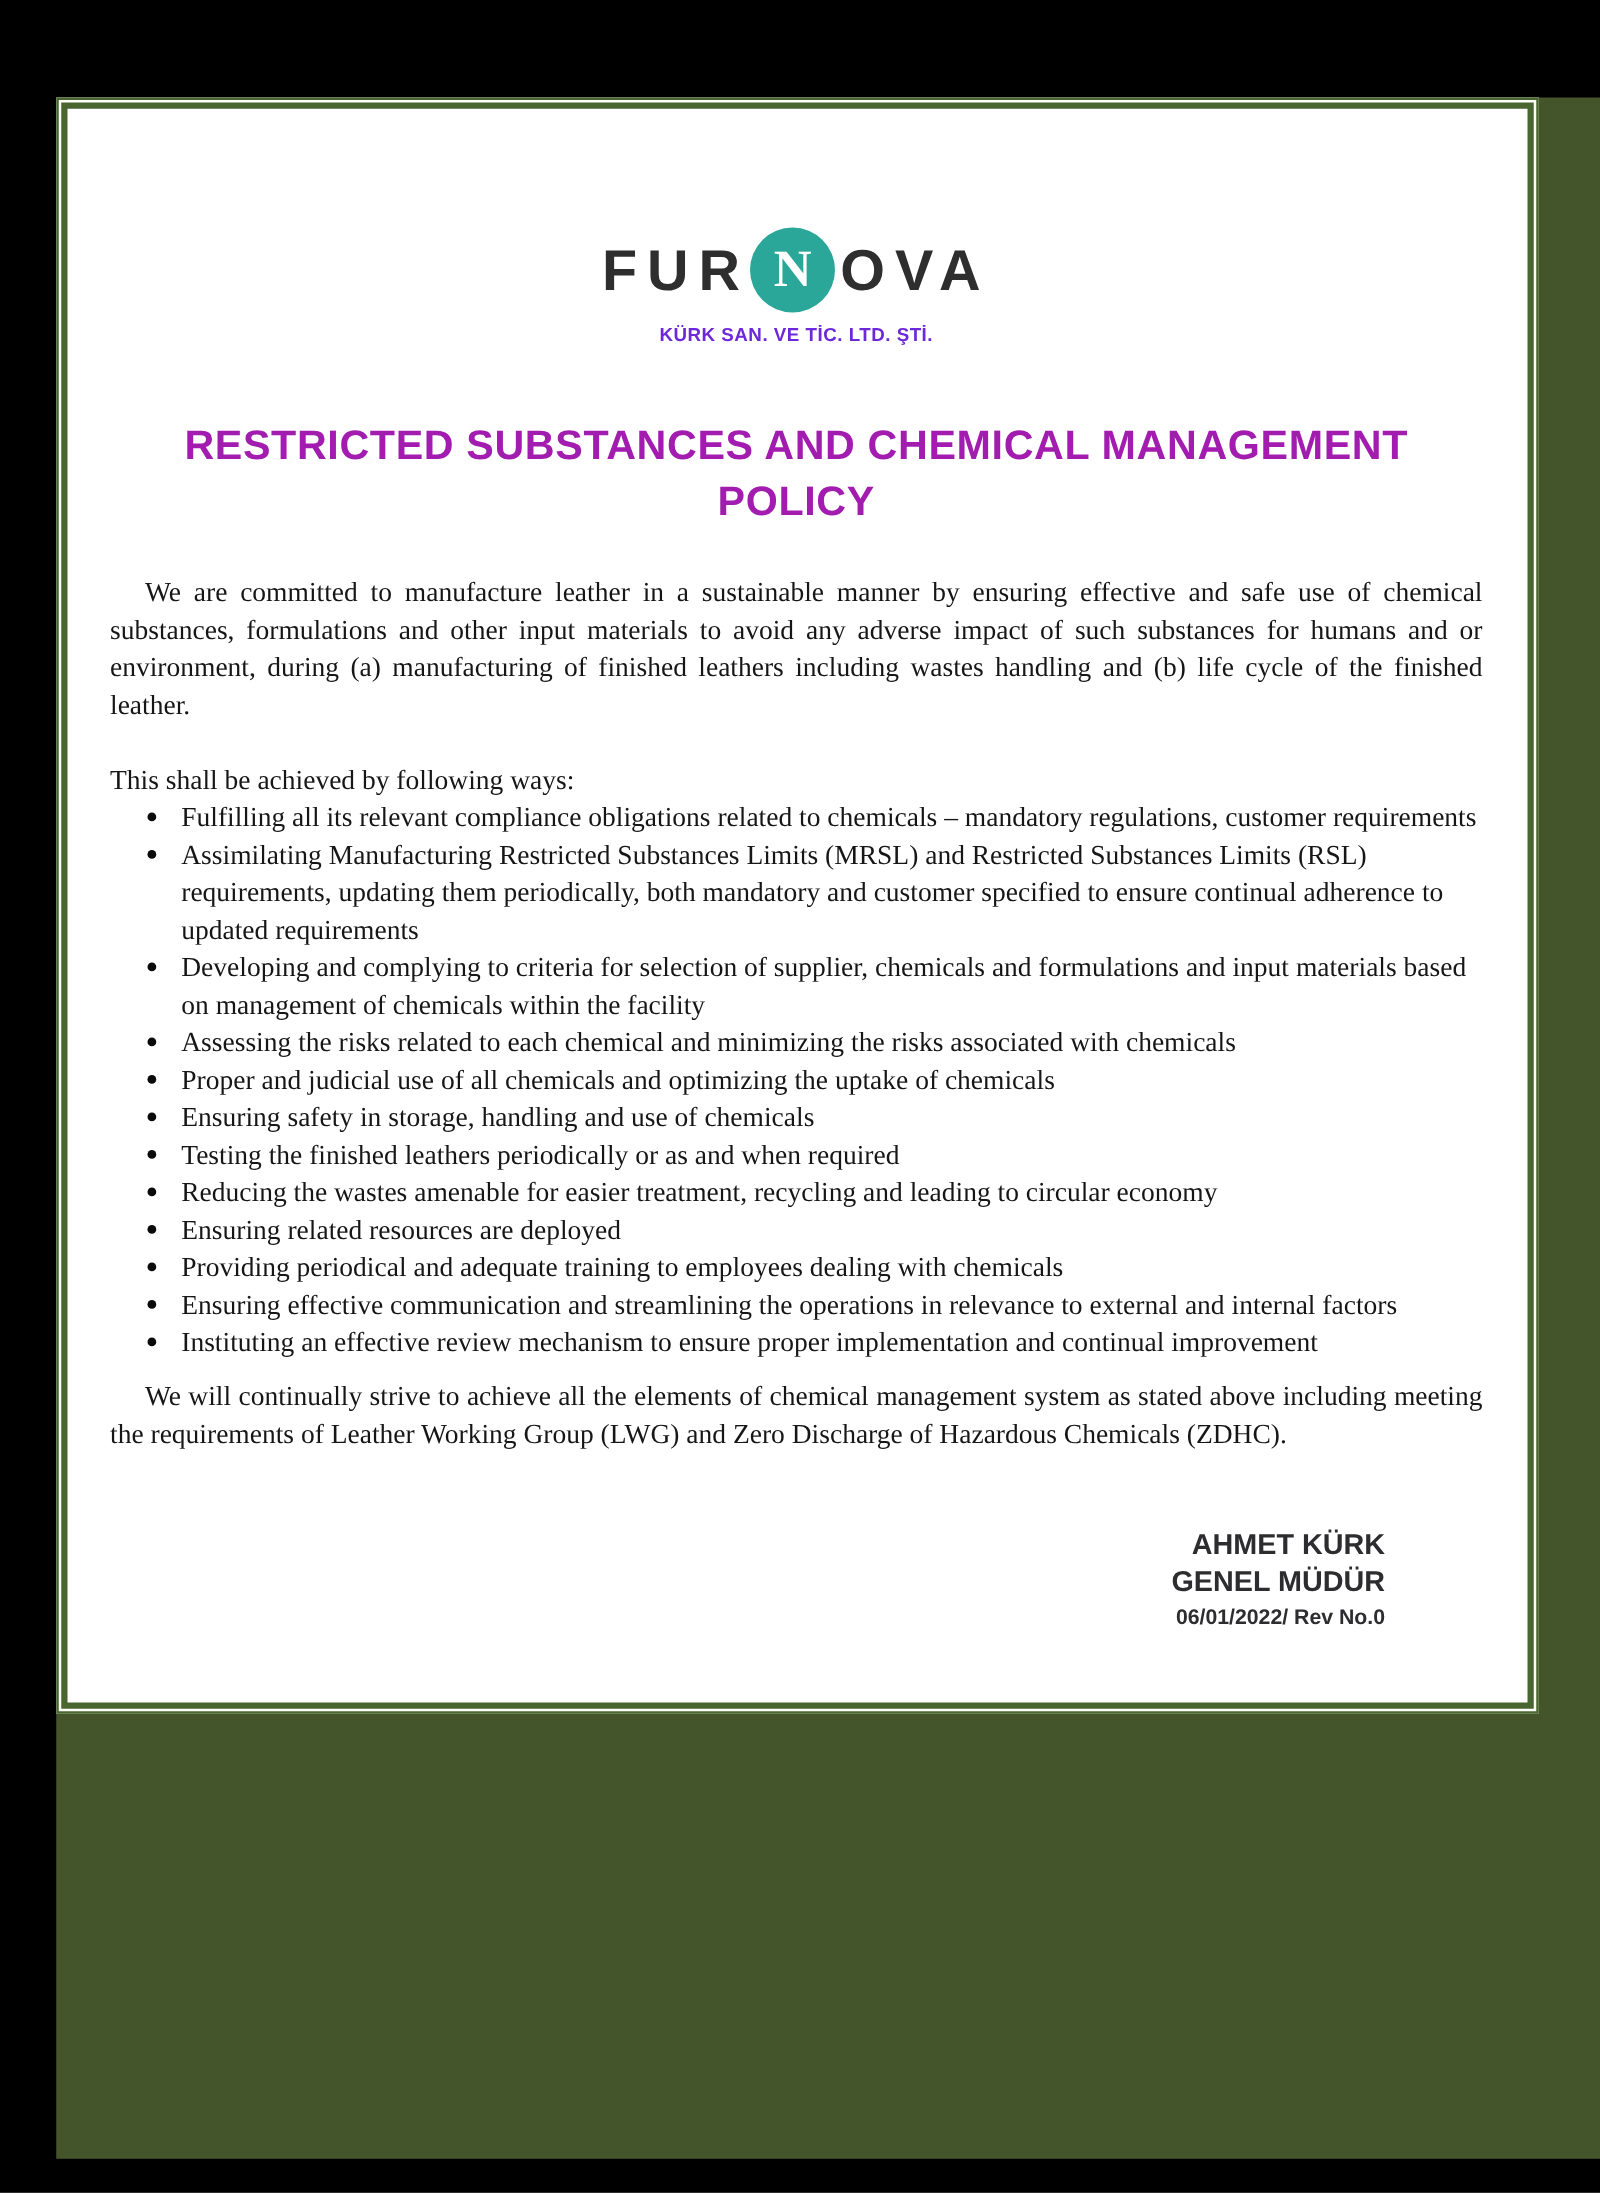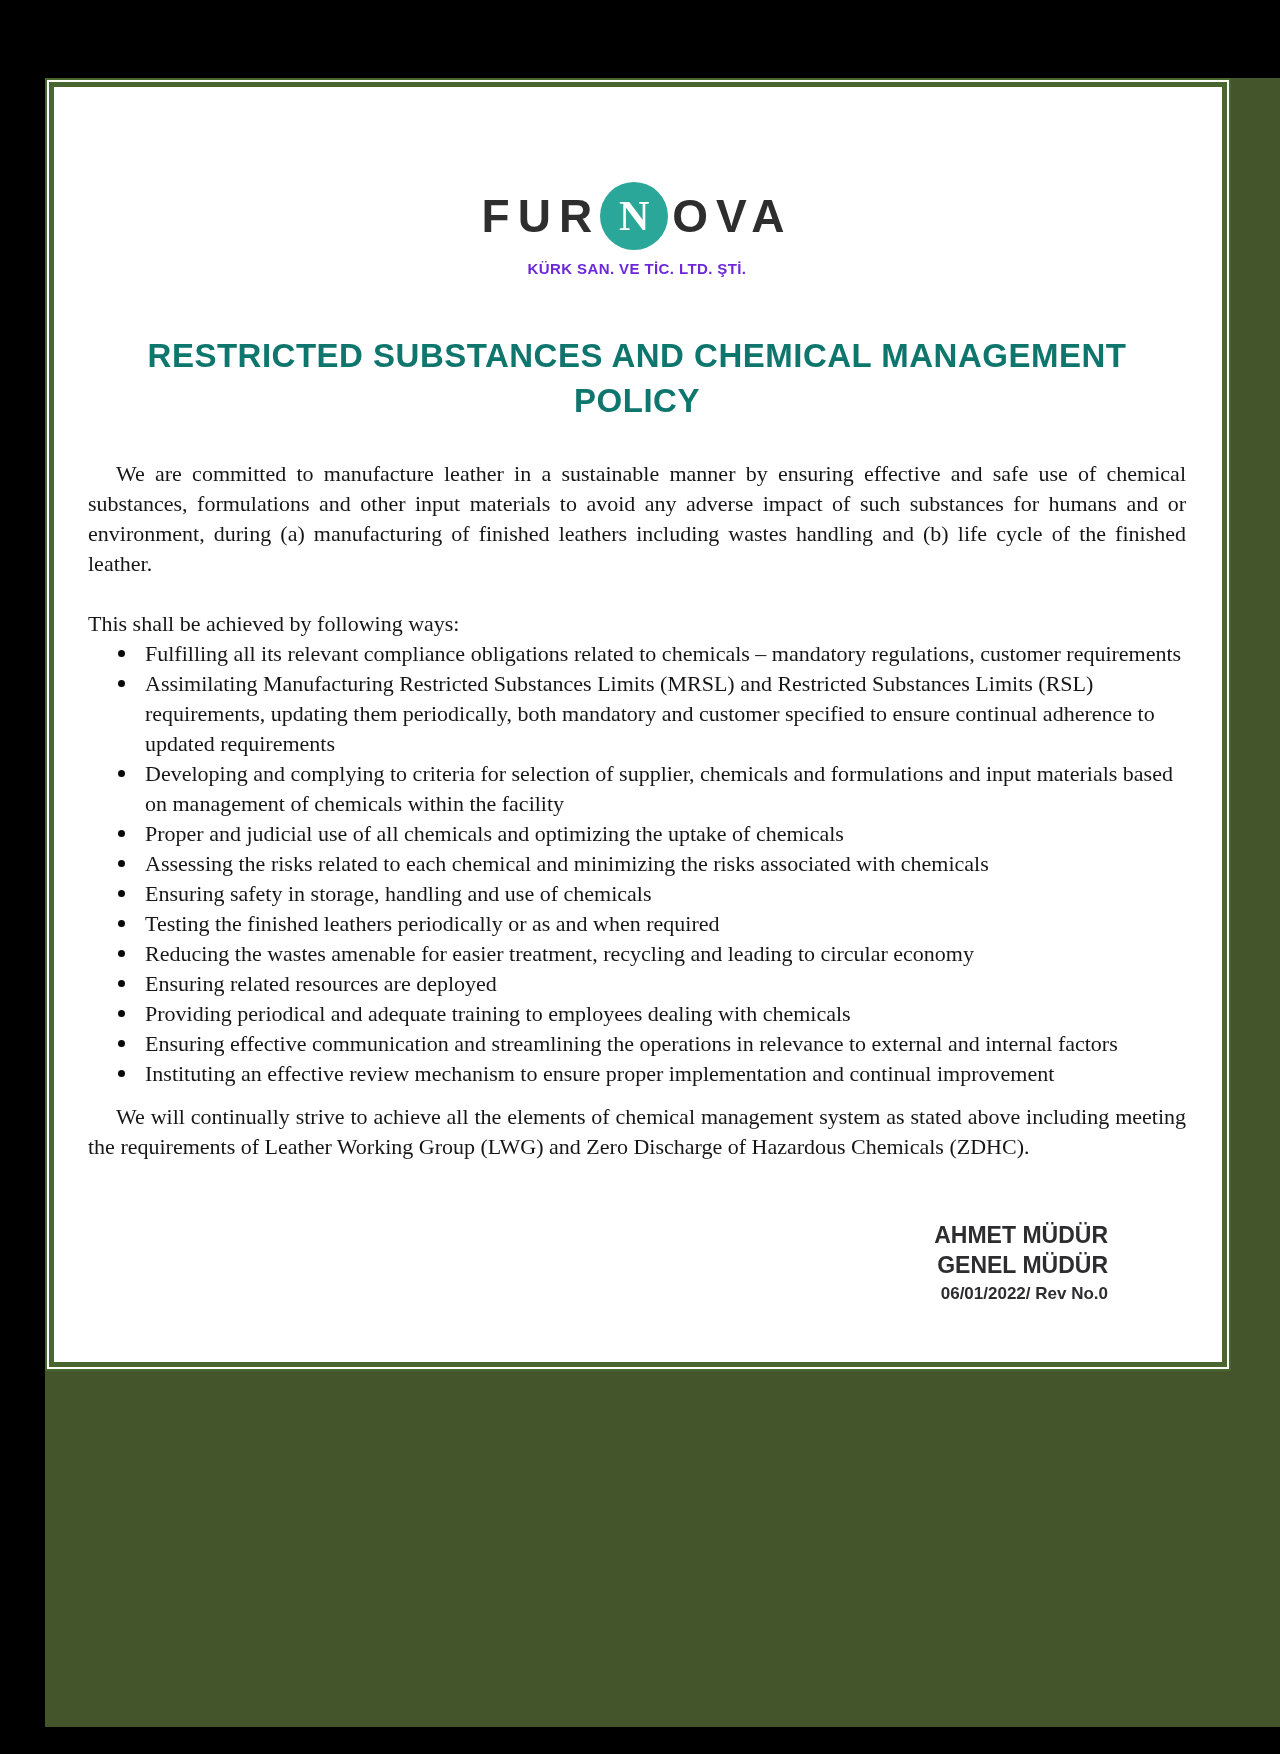--- a/index.html
+++ b/index.html
@@ -94,21 +94,21 @@
 
   
   .doc-title {
     margin: 56px 0 0 0;
     text-align: center;
     font-family: "Liberation Sans", sans-serif;
     font-size: 33px;
     font-weight: 700;
     line-height: 45px;
     letter-spacing: 0.5px;
-    color: #0f766e;
+    color: #a21caf;
   }
 
   
   .para {
     font-size: 22px;
     line-height: 30px;
     text-align: justify;
     margin: 0;
   }
   .para.indent { text-indent: 28px; }
@@ -183,35 +183,35 @@
         <h1 class="doc-title">RESTRICTED SUBSTANCES AND CHEMICAL MANAGEMENT POLICY</h1>
 
         <p class="para indent intro">We are committed to manufacture leather in a sustainable manner by ensuring effective and safe use of chemical substances, formulations and other input materials to avoid any adverse impact of such substances for humans and or environment, during (a) manufacturing of finished leathers including wastes handling and (b) life cycle of the finished leather.</p>
 
         <p class="para list-intro">This shall be achieved by following ways:</p>
 
         <ul class="bullets">
             <li class="bullet"><span class="dot"></span><span class="bullet-text">Fulfilling all its relevant compliance obligations related to chemicals – mandatory regulations, customer requirements</span></li>
             <li class="bullet"><span class="dot"></span><span class="bullet-text">Assimilating Manufacturing Restricted Substances Limits (MRSL) and Restricted Substances Limits (RSL) requirements, updating them periodically, both mandatory and customer specified to ensure continual adherence to updated requirements</span></li>
             <li class="bullet"><span class="dot"></span><span class="bullet-text">Developing and complying to criteria for selection of supplier, chemicals and formulations and input materials based on management of chemicals within the facility</span></li>
+            <li class="bullet"><span class="dot"></span><span class="bullet-text">Assessing the risks related to each chemical and minimizing the risks associated with chemicals</span></li>
             <li class="bullet"><span class="dot"></span><span class="bullet-text">Proper and judicial use of all chemicals and optimizing the uptake of chemicals</span></li>
-            <li class="bullet"><span class="dot"></span><span class="bullet-text">Assessing the risks related to each chemical and minimizing the risks associated with chemicals</span></li>
             <li class="bullet"><span class="dot"></span><span class="bullet-text">Ensuring safety in storage, handling and use of chemicals</span></li>
             <li class="bullet"><span class="dot"></span><span class="bullet-text">Testing the finished leathers periodically or as and when required</span></li>
             <li class="bullet"><span class="dot"></span><span class="bullet-text">Reducing the wastes amenable for easier treatment, recycling and leading to circular economy</span></li>
             <li class="bullet"><span class="dot"></span><span class="bullet-text">Ensuring related resources are deployed</span></li>
             <li class="bullet"><span class="dot"></span><span class="bullet-text">Providing periodical and adequate training to employees dealing with chemicals</span></li>
             <li class="bullet"><span class="dot"></span><span class="bullet-text">Ensuring effective communication and streamlining the operations in relevance to external and internal factors</span></li>
             <li class="bullet"><span class="dot"></span><span class="bullet-text">Instituting an effective review mechanism to ensure proper implementation and continual improvement</span></li>
           </ul>
 
         <p class="para indent closing">We will continually strive to achieve all the elements of chemical management system as stated above including meeting the requirements of Leather Working Group (LWG) and Zero Discharge of Hazardous Chemicals (ZDHC).</p>
 
         <div class="signature">
-          <div class="sig-name">AHMET MÜDÜR</div>
+          <div class="sig-name">AHMET KÜRK</div>
           <div class="sig-role">GENEL MÜDÜR</div>
           <div class="sig-rev">06/01/2022/ Rev No.0</div>
         </div>
 
       </div>
     </div>
   </div>
 </div>
 
 </body></html>

